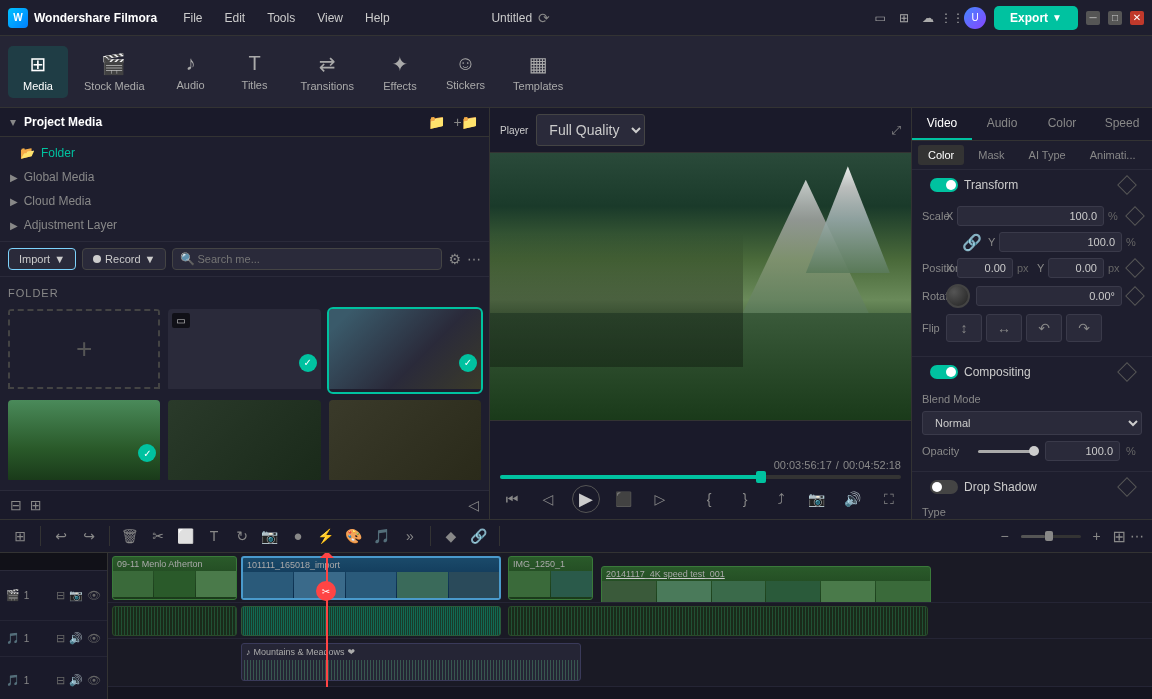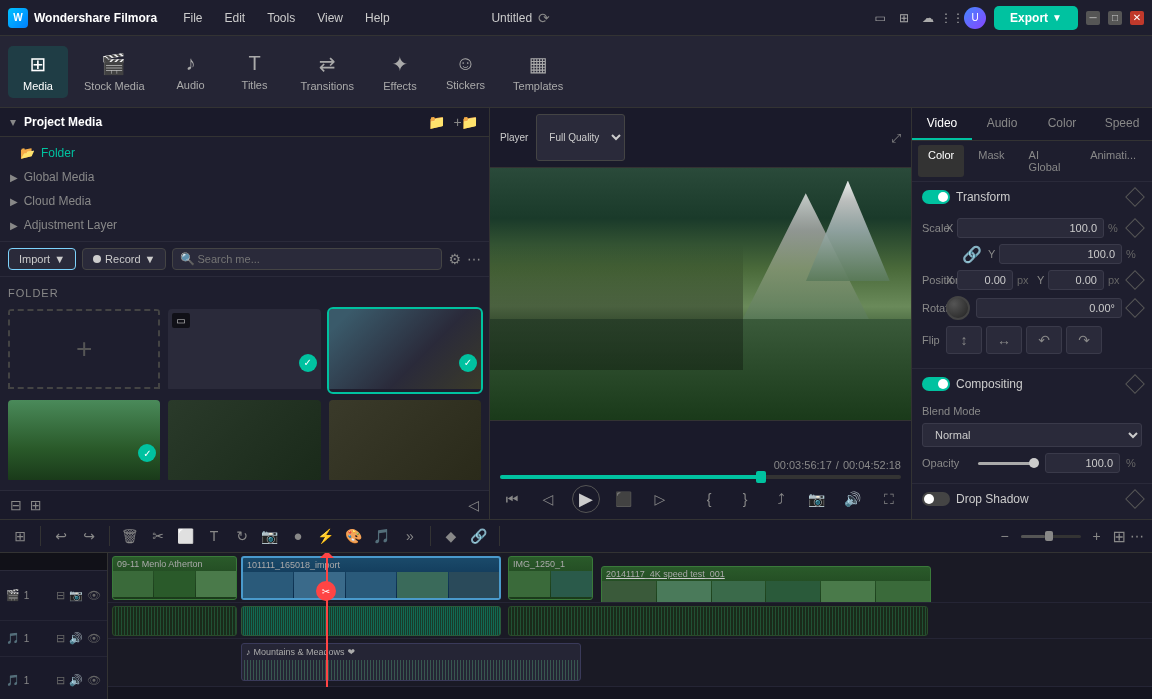--- a/index.html
+++ b/index.html
@@ -57,21 +57,21 @@
     .media-item .thumb.import { border: 2px dashed #444; background: transparent; flex-direction: column; gap: 4px; color: #555; font-size: 24px; }
     .media-item .item-label { font-size: 10px; color: #aaa; padding: 3px 2px; white-space: nowrap; overflow: hidden; text-overflow: ellipsis; }
     .media-item .check-overlay { position: absolute; bottom: 20px; right: 4px; width: 18px; height: 18px; border-radius: 50%; background: #00c2a0; display: flex; align-items: center; justify-content: center; color: white; font-size: 10px; }
     .media-item .film-badge { position: absolute; top: 4px; left: 4px; background: rgba(0,0,0,0.6); border-radius: 2px; padding: 2px 4px; font-size: 10px; color: #ccc; }
     .media-item.selected { outline: 2px solid #00c2a0; }
     
     
     #player-area { flex: 1; background: #111; display: flex; flex-direction: column; border-right: 1px solid #333; }
     .player-header { display: flex; align-items: center; padding: 6px 10px; background: #1a1a2a; border-bottom: 1px solid #333; gap: 8px; }
     .player-label { color: #ccc; font-size: 10px; }
-    .quality-select { background: #2a2a3a; border: 1px solid #444; color: #ccc; padding: 16px 8px; border-radius: 3px; font-size: 10px; cursor: pointer; }
+    .quality-select { background: #2a2a3a; border: 1px solid #444; color: #ccc; padding: 6px 8px; border-radius: 3px; font-size: 14px; cursor: pointer; }
     .player-video { flex: 1; background: #0a0a0a; position: relative; display: flex; align-items: center; justify-content: center; overflow: hidden; }
     .player-controls { padding: 6px 10px; background: #1a1a2a; border-top: 1px solid #333; }
     .progress-bar { width: 100%; height: 4px; background: #333; border-radius: 2px; margin-bottom: 6px; cursor: pointer; position: relative; }
     .progress-fill { height: 100%; background: #00c2a0; border-radius: 2px; width: 65%; }
     .progress-thumb { position: absolute; right: 35%; top: -4px; width: 10px; height: 12px; background: #00c2a0; border-radius: 2px; transform: translateX(50%); }
     .time-display { display: flex; justify-content: flex-end; color: #888; font-size: 11px; margin-bottom: 4px; margin-top: 32px; }
     .ctrl-row { display: flex; align-items: center; justify-content: center; gap: 12px; }
     .ctrl-btn { color: #ccc; cursor: pointer; font-size: 18px; display: flex; align-items: center; justify-content: center; width: 28px; height: 28px; border-radius: 50%; }
     .ctrl-btn.play { background: transparent; border: 1px solid #555; }
     .ctrl-btn-sm { color: #888; cursor: pointer; font-size: 14px; display: flex; align-items: center; justify-content: center; width: 24px; height: 24px; }
@@ -80,21 +80,21 @@
     #right-panel { width: 240px; background: #1e1e2e; display: flex; flex-direction: column; overflow-y: auto; }
     .right-tabs { display: flex; border-bottom: 1px solid #333; background: #1a1a2a; }
     .right-tab { padding: 8px 8px; color: #888; cursor: pointer; font-size: 12px; flex: 1; text-align: center; white-space: nowrap; overflow: hidden; text-overflow: ellipsis; }
     .right-tab.active { color: #fff; border-bottom: 2px solid #00c2a0; }
     .sub-tabs { display: flex; padding: 4px 6px; gap: 4px; border-bottom: 1px solid #2a2a3a; }
     .sub-tab { padding: 4px 10px; color: #888; cursor: pointer; font-size: 11px; border-radius: 3px; }
     .sub-tab.active { background: #333; color: #fff; }
     
     
     .prop-section { border-bottom: 1px solid #2a2a3a; }
-    .prop-header { display: flex; padding: 8px 10px; cursor: pointer; gap: 6px; }
+    .prop-header { display: flex; padding: 8px 18px; cursor: pointer; gap: 6px; }
     .prop-header-label { flex: 1; color: #ccc; font-size: 12px; font-weight: 500; }
     .toggle-switch { width: 28px; height: 14px; background: #00c2a0; border-radius: 7px; position: relative; cursor: pointer; }
     .toggle-switch::after { content: ''; position: absolute; left: 16px; top: 2px; width: 10px; height: 10px; border-radius: 50%; background: #fff; }
     .toggle-switch.off { background: #444; }
     .toggle-switch.off::after { left: 2px; }
     .diamond-btn { width: 14px; height: 14px; background: transparent; border: 1px solid #555; transform: rotate(45deg); cursor: pointer; }
     .prop-body { padding: 6px 10px 10px; }
     .prop-label { color: #888; font-size: 11px; width: 20px; }
     .prop-value { background: #2a2a3a; border: 1px solid #3a3a4a; color: #ccc; padding: 3px 6px; border-radius: 3px; font-size: 11px; text-align: right; flex: 1; }
     .prop-unit { color: #666; font-size: 11px; width: 16px; }
@@ -366,21 +366,21 @@
     <div class="right-tabs">
       <div class="right-tab active">Video</div>
       <div class="right-tab">Audio</div>
       <div class="right-tab">Color</div>
       <div class="right-tab" style="overflow:hidden; text-overflow:ellipsis;">Speed</div>
     </div>
 
     <div class="sub-tabs">
       <div class="sub-tab active">Color</div>
       <div class="sub-tab">Mask</div>
-      <div class="sub-tab">AI Global</div>
+      <div class="sub-tab">AI Type</div>
       <div class="sub-tab">Animati...</div>
     </div>
 
     <div class="prop-section">
       <div class="prop-header">
         <div class="toggle-switch"></div>
         <span class="prop-header-label">Transform</span>
         <div class="diamond-btn"></div>
       </div>
       <div class="prop-body">

